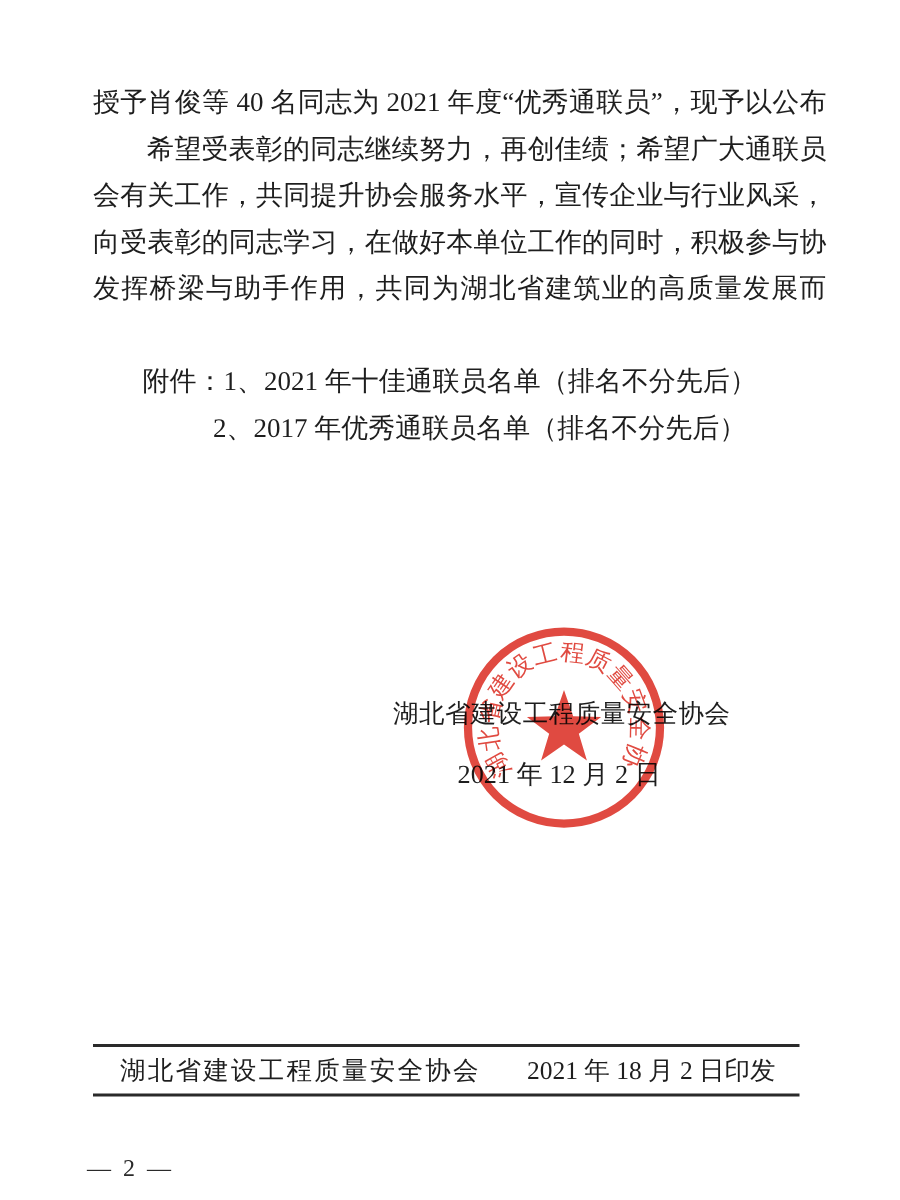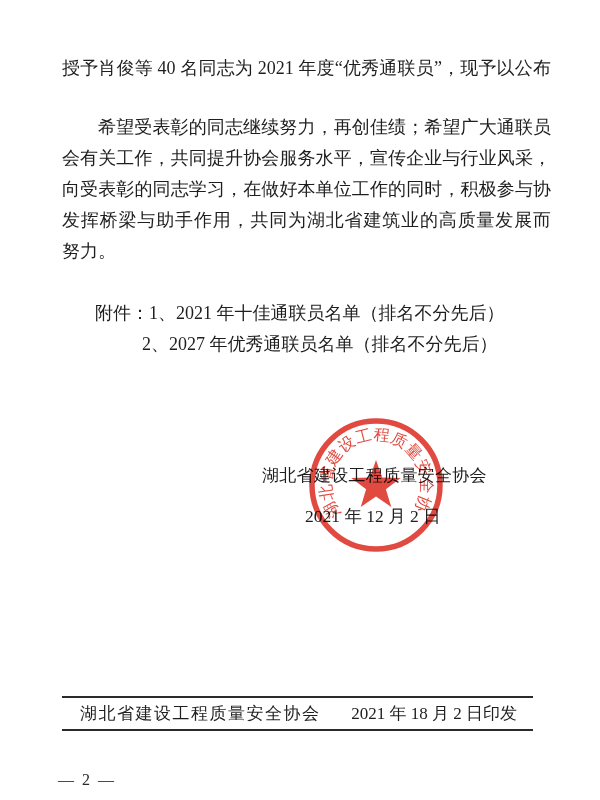--- a/index.html
+++ b/index.html
@@ -13,21 +13,21 @@
   }
   .body-text{
     position:absolute;
     left:62px;top:53px;
     width:489px;
     font-size:18px;
     line-height:31px;
   }
   .line{height:31px;overflow:hidden;white-space:normal;}
   .just{text-align:justify;text-align-last:justify;}
-  .indent{text-indent:36px;margin-top:28px;}
+  .indent{text-indent:36px;}
   .attach{margin-top:31px;}
   .attach1{padding-left:33px;}
   .attach2{padding-left:80px;}
   .sig-org{
     position:absolute;left:262px;top:464px;
     font-size:17px;line-height:24px;letter-spacing:0.3px;
   }
   .sig-date{
     position:absolute;left:305px;top:494px;
     font-size:17.5px;line-height:24px;margin-top:10px;
@@ -58,24 +58,23 @@
 <body>
 
 <div class="page">
 
   <div class="body-text">
     <div class="line just">授予肖俊等 40 名同志为 2021 年度“优秀通联员”，现予以公布</div>
     <div class="line just indent">希望受表彰的同志继续努力，再创佳绩；希望广大通联员</div>
     <div class="line just">会有关工作，共同提升协会服务水平，宣传企业与行业风采，</div>
     <div class="line just">向受表彰的同志学习，在做好本单位工作的同时，积极参与协</div>
     <div class="line just">发挥桥梁与助手作用，共同为湖北省建筑业的高质量发展而</div>
-    <div class="line">努力。</div>
     <div class="attach">
       <div class="line attach1">附件：1、2021 年十佳通联员名单（排名不分先后）</div>
-      <div class="line attach2">2、2027 年优秀通联员名单（排名不分先后）</div>
+      <div class="line attach2">2、2017 年优秀通联员名单（排名不分先后）</div>
     </div>
   </div>
 
   <div class="sig-org">湖北省建设工程质量安全协会</div>
   <div class="sig-date">2021 年 12 月 2 日</div>
 
   <svg class="seal" viewBox="0 0 150 150" xmlns="http://www.w3.org/2000/svg">
     <circle cx="75" cy="75" r="64" fill="none" stroke="#dc3126" stroke-width="5.5"></circle>
     <polygon fill="#dc3126" transform="translate(75,76)" points="0,-26 6.11,-8.42 24.73,-8.03 9.89,3.21 15.28,21.03 0,10.4 -15.28,21.03 -9.89,3.21 -24.73,-8.03 -6.11,-8.42"></polygon>
     <path id="sealArc" d="M 40.5 103.9 A 45 45 0 1 1 109.5 103.9" fill="none" stroke="none"></path>

